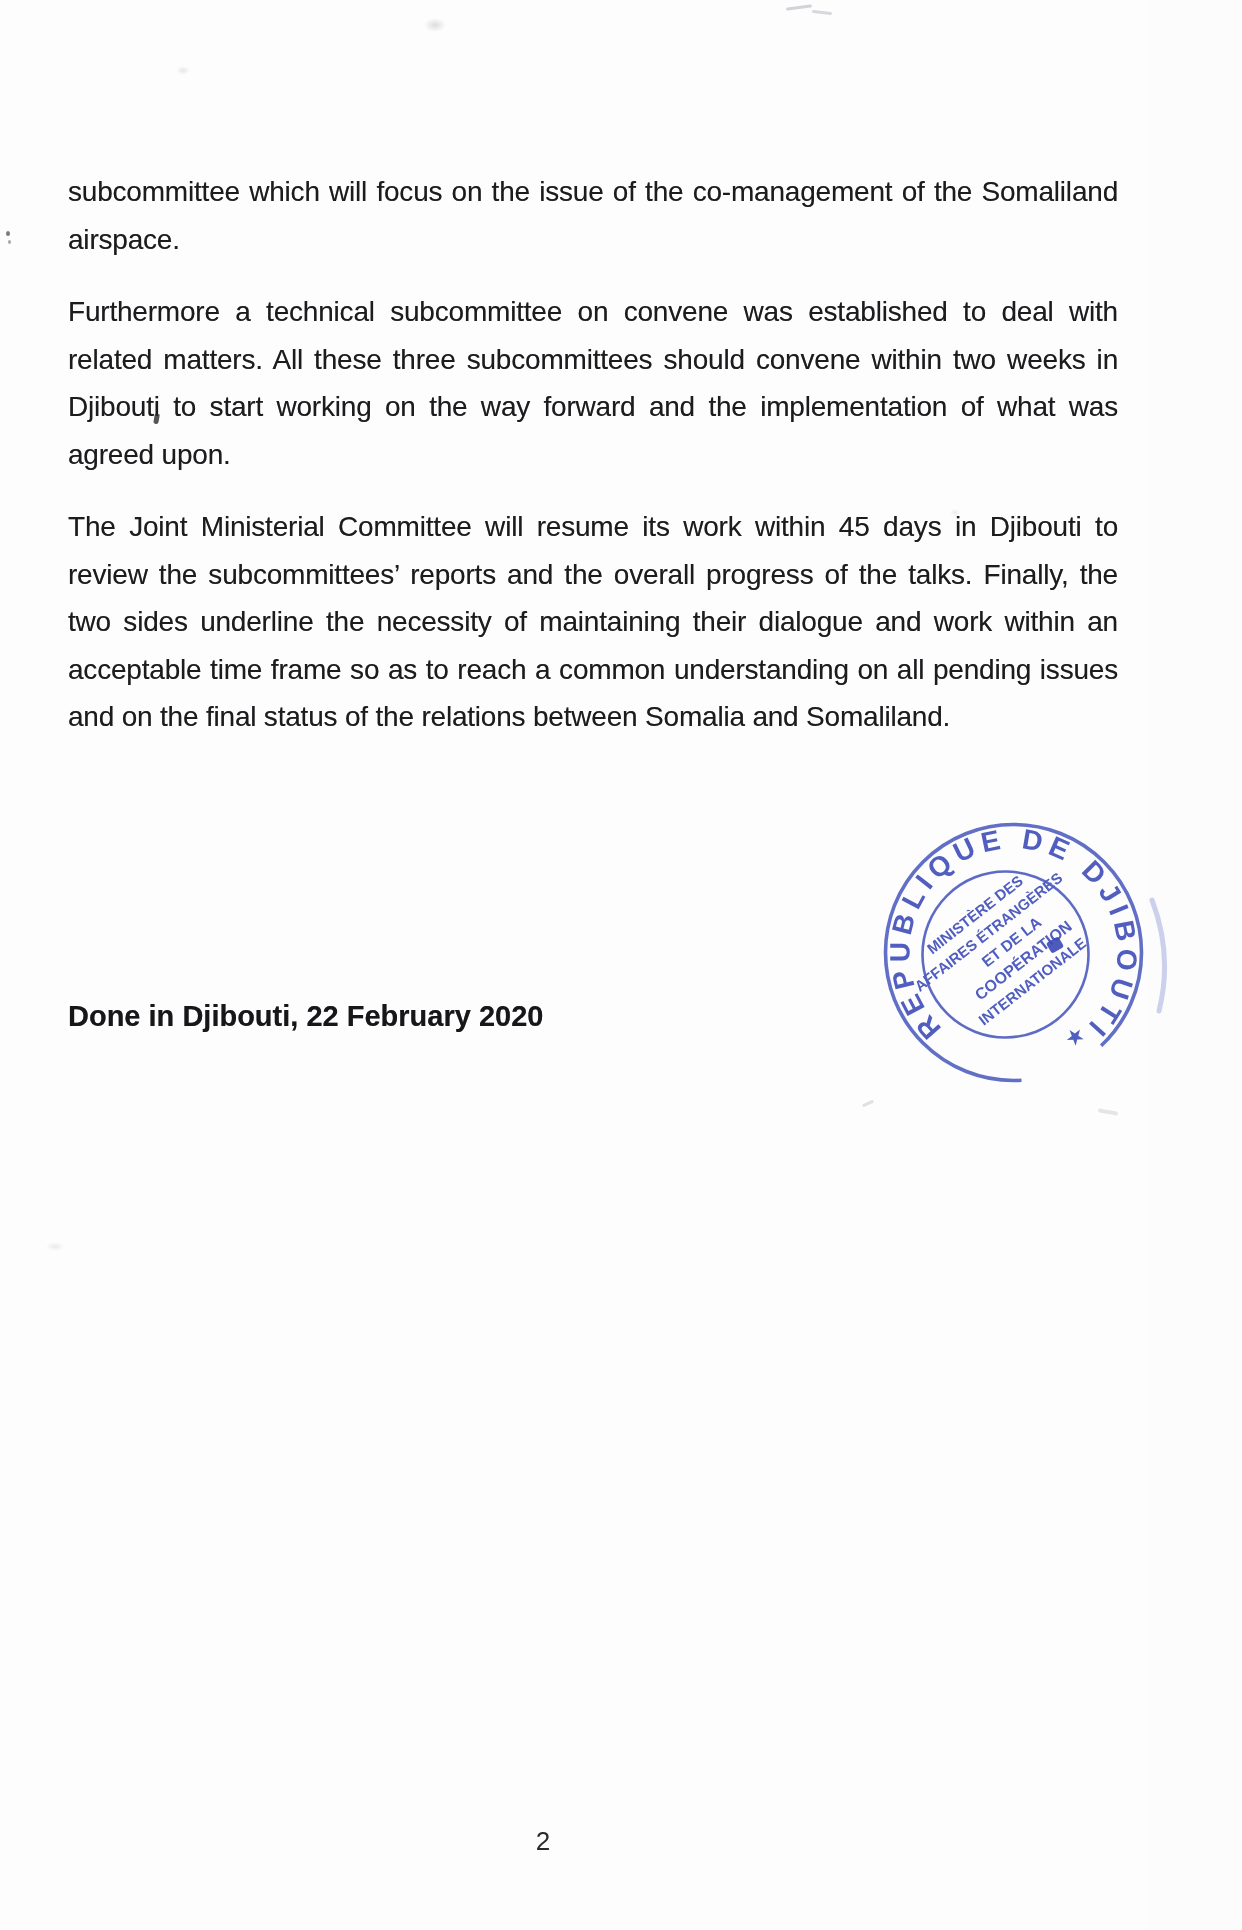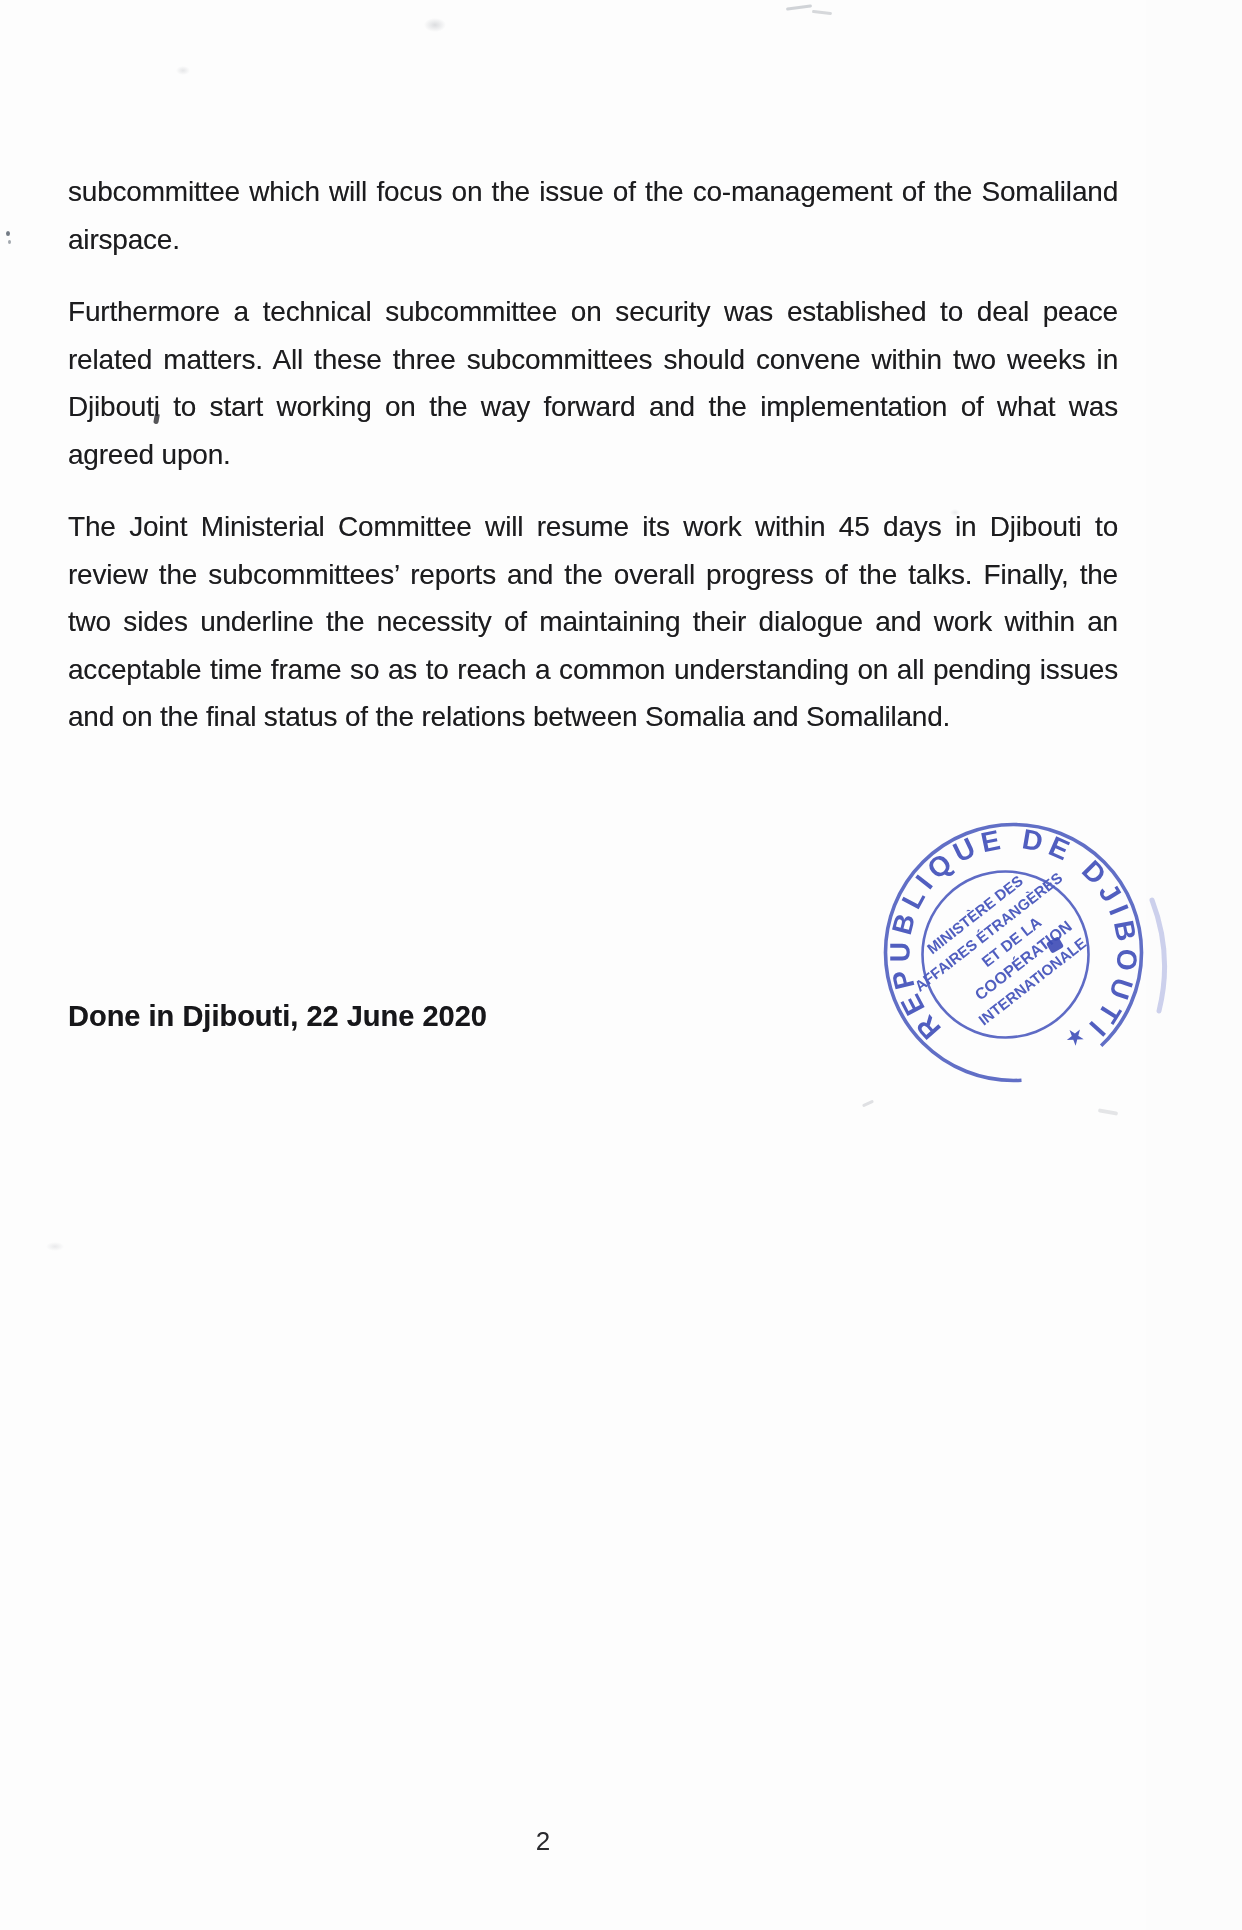--- a/index.html
+++ b/index.html
@@ -76,25 +76,25 @@
   .a-dot   { background: #5a6470; border-radius: 50%; }
   .a-comma { background: #2b2b2e; border-radius: 1px 1px 3px 3px; }
 </style>
 </head>
 <body>
 
 <div class="page">
 
   <div class="doc-body">
     <p>subcommittee which will focus on the issue of the co-management of the Somaliland airspace.</p>
-    <p>Furthermore a technical subcommittee on security was established to deal peace related matters. All these three subcommittees should convene within two weeks in Djibouti to start working on the way forward and the implementation of what was agreed upon.</p>
+    <p>Furthermore a technical subcommittee on convene was established to deal with related matters. All these three subcommittees should convene within two weeks in Djibouti to start working on the way forward and the implementation of what was agreed upon.</p>
     <p>The Joint Ministerial Committee will resume its work within 45 days in Djibouti to review the subcommittees’ reports and the overall progress of the talks. Finally, the two sides underline the necessity of maintaining their dialogue and work within an acceptable time frame so as to reach a common understanding on all pending issues and on the final status of the relations between Somalia and Somaliland.</p>
   </div>
 
-  <div class="dateline">Done in Djibouti, 22 June 2020</div>
+  <div class="dateline">Done in Djibouti, 22 February 2020</div>
 
   <div class="stamp">
     <svg viewBox="0 0 300 292" xmlns="http://www.w3.org/2000/svg">
 
       <path d="M 272 85 Q 293 140 279 196" fill="none" stroke="#4353bd" stroke-width="5" stroke-linecap="round" opacity="0.28"></path>
 
       <circle cx="133.5" cy="137.5" r="128" fill="none" stroke="#4353bd" stroke-width="3.6" pathLength="100" stroke-dasharray="13 11 76" opacity="0.9"></circle>
 
       <circle cx="125.5" cy="139.5" r="83" fill="none" stroke="#4353bd" stroke-width="2.6" opacity="0.92"></circle>
 

